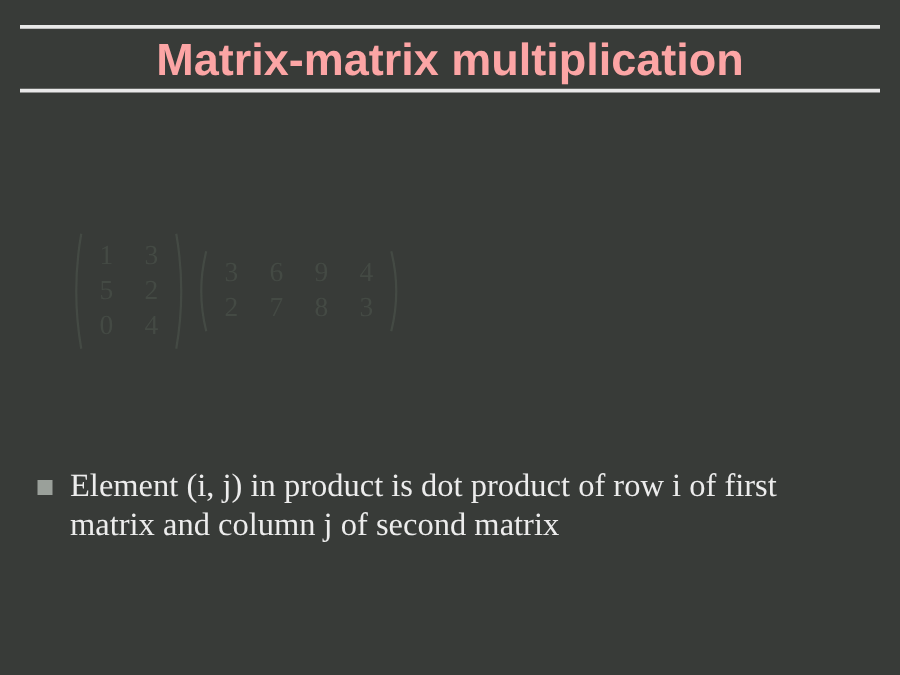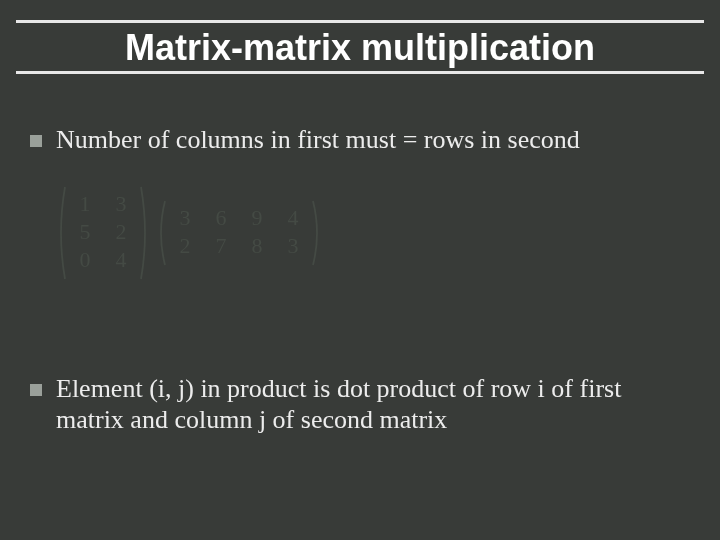--- a/index.html
+++ b/index.html
@@ -30,21 +30,21 @@
     border-top: 3px solid #e8e8e8;
     margin: 0;
   }
   .title-row {
     text-align: center;
     padding: 4px 0 2px 0;
   }
   .title {
     font-size: 36px;
     font-weight: bold;
-    color: #ffffff;
+    color: #fca5a5;
   }
   .body {
     position: absolute;
     top: 125px;
     left: 30px;
     right: 40px;
   }
   .bullet {
     display: flex;
     align-items: flex-start;
@@ -129,26 +129,20 @@
 <div class="slide">
 
   <div class="header-block">
     <hr class="rule">
     <div class="title-row">
       <span class="title">Matrix-matrix multiplication</span>
     </div>
     <hr class="rule">
   </div>
 
-  <div class="body">
-    <div class="bullet">
-      <span class="marker"></span>
-      <span>Number of columns in first must  = rows in second</span>
-    </div>
-  </div>
 
   <div class="matrices">
     <div class="matrix m1">
       <div class="paren">
         <svg viewBox="0 0 12 96" preserveAspectRatio="none">
             <path d="M10,2 Q2,48 10,94"></path>
           </svg>
       </div>
       <div class="mgrid">
         <span>1</span>

